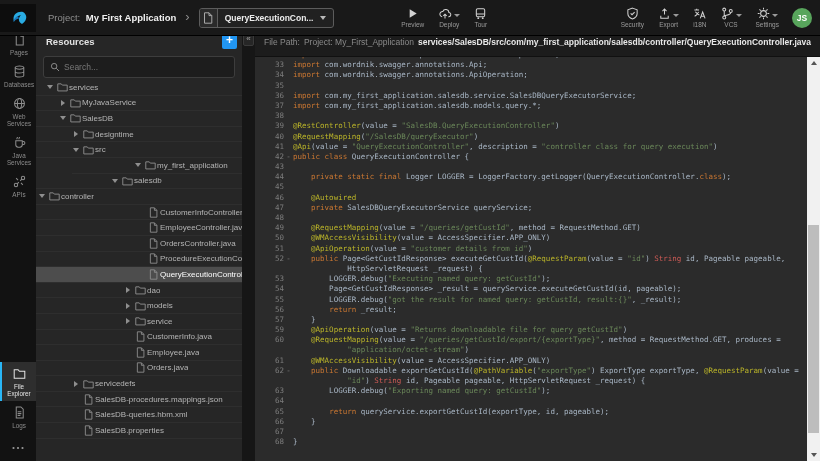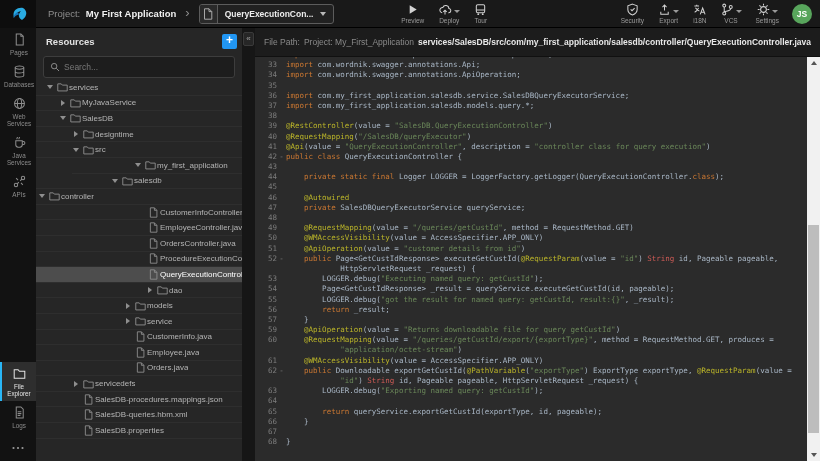--- a/index.html
+++ b/index.html
@@ -1,21 +1,21 @@
 <!DOCTYPE html>
 <html><head>
 <meta charset="utf-8">
 <style>
   * { box-sizing: border-box; margin: 0; padding: 0; }
   html,body { background:#000; }
   body { font-family:"Liberation Sans", sans-serif; }
   .app { position:relative; width:820px; height:461px; background:#2b2b2b; overflow:hidden; }
 
   
-  .topbar { position:absolute; left:0; top:0; width:820px; height:28px; background:#191919; display:flex; align-items:center; border-bottom:1px solid #000; z-index:5; }
+  .topbar { position:absolute; left:0; top:0; width:820px; height:36px; background:#191919; display:flex; align-items:center; border-bottom:1px solid #000; z-index:5; }
   .logo { width:36px; height:28px; background:#0d0d0d; display:flex; align-items:center; justify-content:center; flex:none; cursor:pointer; }
   .proj { margin-left:12px; font-size:9.5px; white-space:nowrap; }
   .plabel { color:#8e8e8e; }
   .pname { color:#f0f0f0; font-weight:bold; margin-left:3px; }
   .crumb-chevron { color:#8e8e8e; font-size:13px; margin:0 9px 2px 9px; }
   .filedd { height:20px; border:1px solid #5c5c5c; border-radius:3px; background:#212121; display:flex; align-items:center; overflow:hidden; cursor:pointer; }
   .fdicon { width:18px; height:100%; display:flex; align-items:center; justify-content:center; border-right:1px solid #5c5c5c; background:#2a2a2a; }
   .fdlabel { color:#ededed; font-size:8.5px; font-weight:bold; padding:0 7px; white-space:nowrap; }
   .caret { width:0; height:0; border-left:3.5px solid transparent; border-right:3.5px solid transparent; border-top:4px solid #b9b9b9; margin-right:7px; flex:none; }
   .sp1 { flex:1.1; } .sp2 { flex:2.2; }
@@ -58,21 +58,21 @@
 
   
   .editor { position:absolute; left:255px; top:28px; right:0; bottom:0; background:#2b2b2b; z-index:2; }
   .fpbar { height:29px; background:#1c1c1c; border-bottom:1px solid #101010; display:flex; align-items:center; padding:0 9px; font-size:8.5px; white-space:nowrap; overflow:hidden; }
   .fp-label { color:#8a8a8a; }
   .fp-proj { color:#8a8a8a; margin-left:4px; }
   .fp-path { color:#e8e8e8; font-weight:bold; margin-left:4px; }
   .fp-icons { margin-left:auto; display:flex; align-items:center; }
   .codearea { position:absolute; top:29px; left:0; right:13px; bottom:0; overflow:hidden; }
   .code { transform:translateY(-7px); font-family:"DejaVu Sans Mono","Liberation Mono",monospace; font-size:7.5px; }
-  .crow { display:flex; height:10.2px; line-height:10.2px; cursor:text; }
+  .crow { display:flex; height:10.2px; line-height:10.2px; cursor:text;padding-left:7px; }
   .lnum { width:22px; text-align:right; color:#7c7c7c; flex:none; }
   .fold { width:9px; text-align:center; color:#7c7c7c; flex:none; }
   .ctext { white-space:pre; }
   .tk-k { color:#cc7832; } .tk-s { color:#6a8759; } .tk-a { color:#bbb529; }
   .tk-r { color:#cf5b56; } .tk-d { color:#a9b7c6; }
 
   
   .vscroll { position:absolute; top:29px; right:0; width:13px; bottom:0; background:#f1f1f1; }
   .s-up, .s-down { position:absolute; left:0; width:13px; height:12px; display:flex; align-items:center; justify-content:center; cursor:pointer; }
   .s-up { top:0; } .s-down { bottom:0; }
@@ -400,21 +400,21 @@
         <div class="trow sel" style="padding-left: 99px;">
           <span class="twisty"></span>
           <span class="ticon">
             <svg width="9" height="11" viewBox="0 0 10 12" fill="none" stroke="#8d8d8d" stroke-width="1">
               <path d="M1.5 .8h4.5l2.8 2.8v7.6H1.5z"></path>
               <path d="M6 .8v2.8h2.8"></path>
             </svg>
           </span>
           <span class="tlabel">QueryExecutionController.java</span>
         </div>
-        <div class="trow" style="padding-left: 108px;">
+        <div class="trow" style="padding-left: 86px;">
           <span class="twisty right"></span>
           <span class="ticon">
             <svg width="11" height="10" viewBox="0 0 14 12" fill="none" stroke="#8d8d8d" stroke-width="1.2">
               <path d="M1 2h4.4l1.4 1.6H13V11H1z"></path>
             </svg>
           </span>
           <span class="tlabel">dao</span>
         </div>
         <div class="trow" style="padding-left: 86px;">
           <span class="twisty right"></span>

